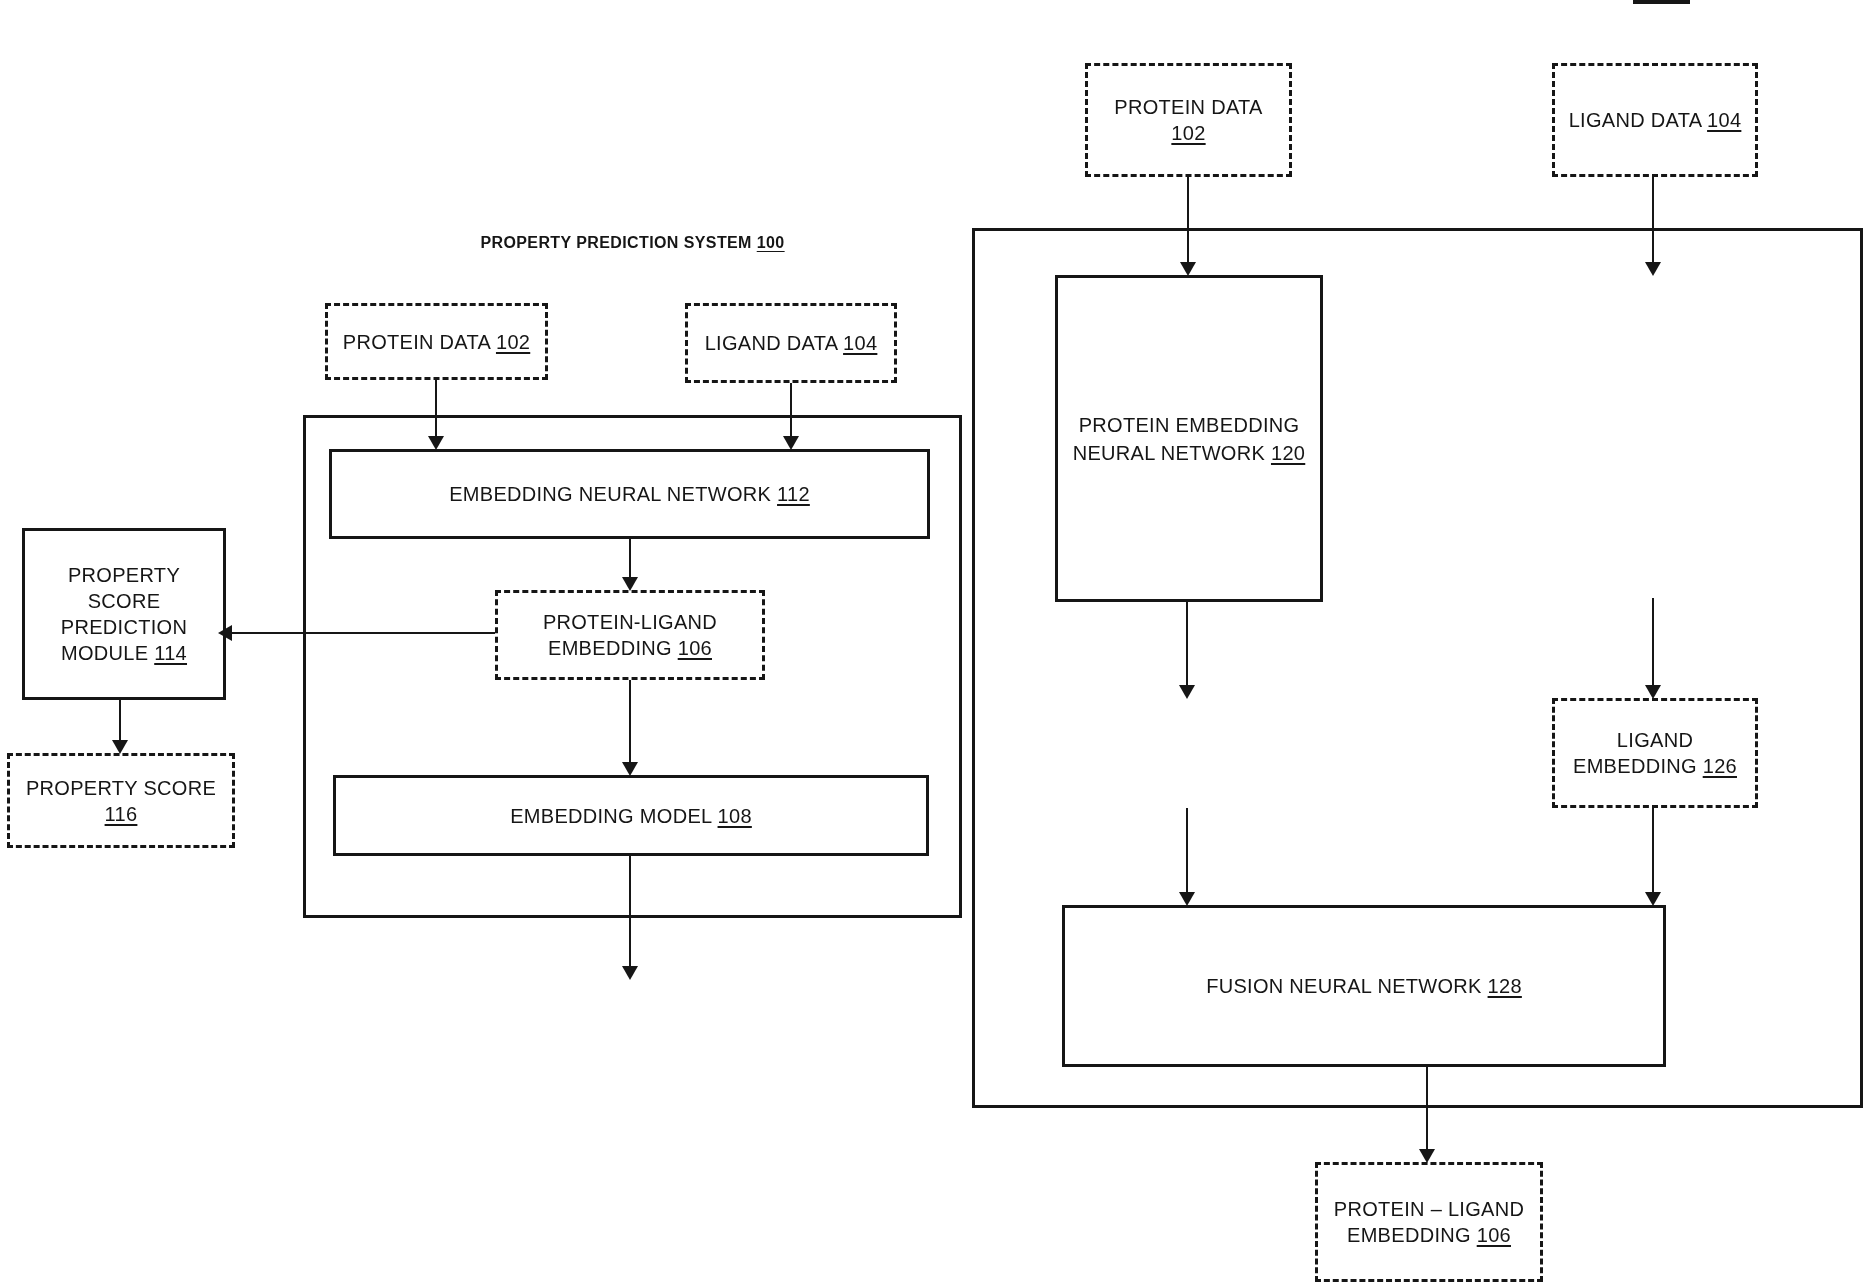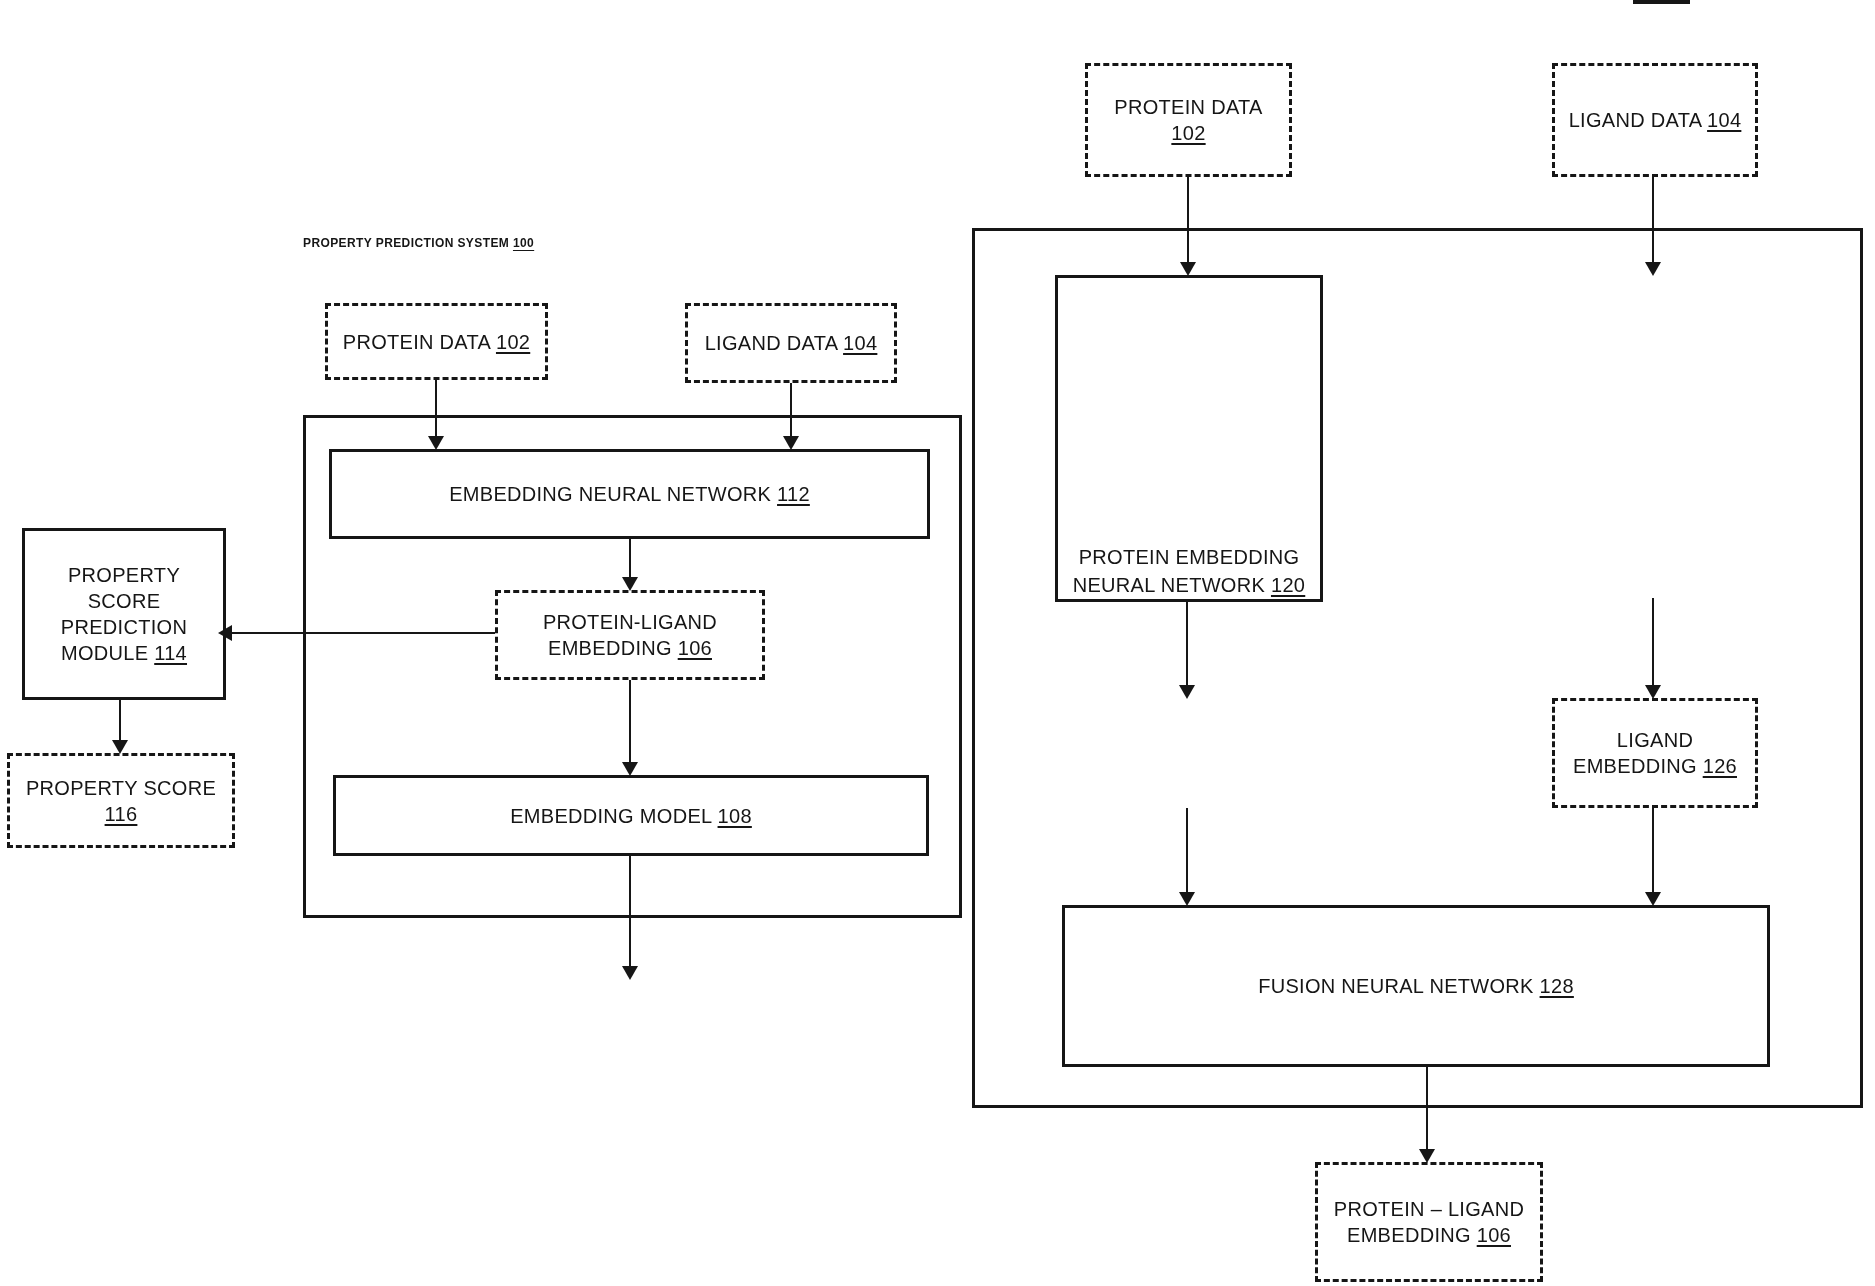--- a/index.html
+++ b/index.html
@@ -11,36 +11,36 @@
   .box {
     position:absolute; box-sizing:border-box;
     display:flex; flex-direction:column; justify-content:center; align-items:center;
     text-align:center; background:#ffffff;
   }
   .solid  { border:3px solid #161616; }
   .dashed { border:3px dashed #161616; }
   .container { position:absolute; box-sizing:border-box; border:3px solid #161616; background:transparent; }
   .ref { text-decoration:underline; text-underline-offset:3px; }
   .title {
-    position:absolute; text-align:left; font-weight:bold; font-size:12px; letter-spacing:0.4px;
+    position:absolute; text-align:center; font-weight:bold; font-size:16px; letter-spacing:0.4px;
   }
   .vline { position:absolute; width:2px; background:#161616; }
   .hline { position:absolute; height:2px; background:#161616; }
   .head-down {
     position:absolute; width:0; height:0;
     border-left:8px solid transparent; border-right:8px solid transparent;
     border-top:14px solid #161616;
   }
   .head-left {
     position:absolute; width:0; height:0;
     border-top:8px solid transparent; border-bottom:8px solid transparent;
     border-right:14px solid #161616;
   }
   .mark { position:absolute; background:#161616; }
-  .tallbox { line-height:28px;justify-content:flex-end; }
+  .tallbox { line-height:28px; }
 </style>
 </head>
 <body>
 
 <div id="canvas">
 
   <div class="mark" style="left:1633px; top:0; width:57px; height:4px;"></div>
 
   <div class="title" style="left:303px; top:230px; width:659px; height:28px;">
     <span>PROPERTY PREDICTION SYSTEM</span>
@@ -151,21 +151,21 @@
 
 
   <div class="box dashed" style="left:1552px; top:698px; width:206px; height:110px;">
     <div>LIGAND</div>
     <div>
       <span>EMBEDDING</span>
       <span class="ref">126</span>
     </div>
   </div>
 
-  <div class="box solid" style="left:1062px; top:905px; width:708px; height:162px;">
+  <div class="box solid" style="left:1062px; top:905px; width:604px; height:162px;">
     <div>
       <span>FUSION NEURAL NETWORK</span>
       <span class="ref">128</span>
     </div>
   </div>
 
   <div class="box dashed" style="left:1315px; top:1162px; width:228px; height:120px;">
     <div>PROTEIN – LIGAND</div>
     <div>
       <span>EMBEDDING</span>

